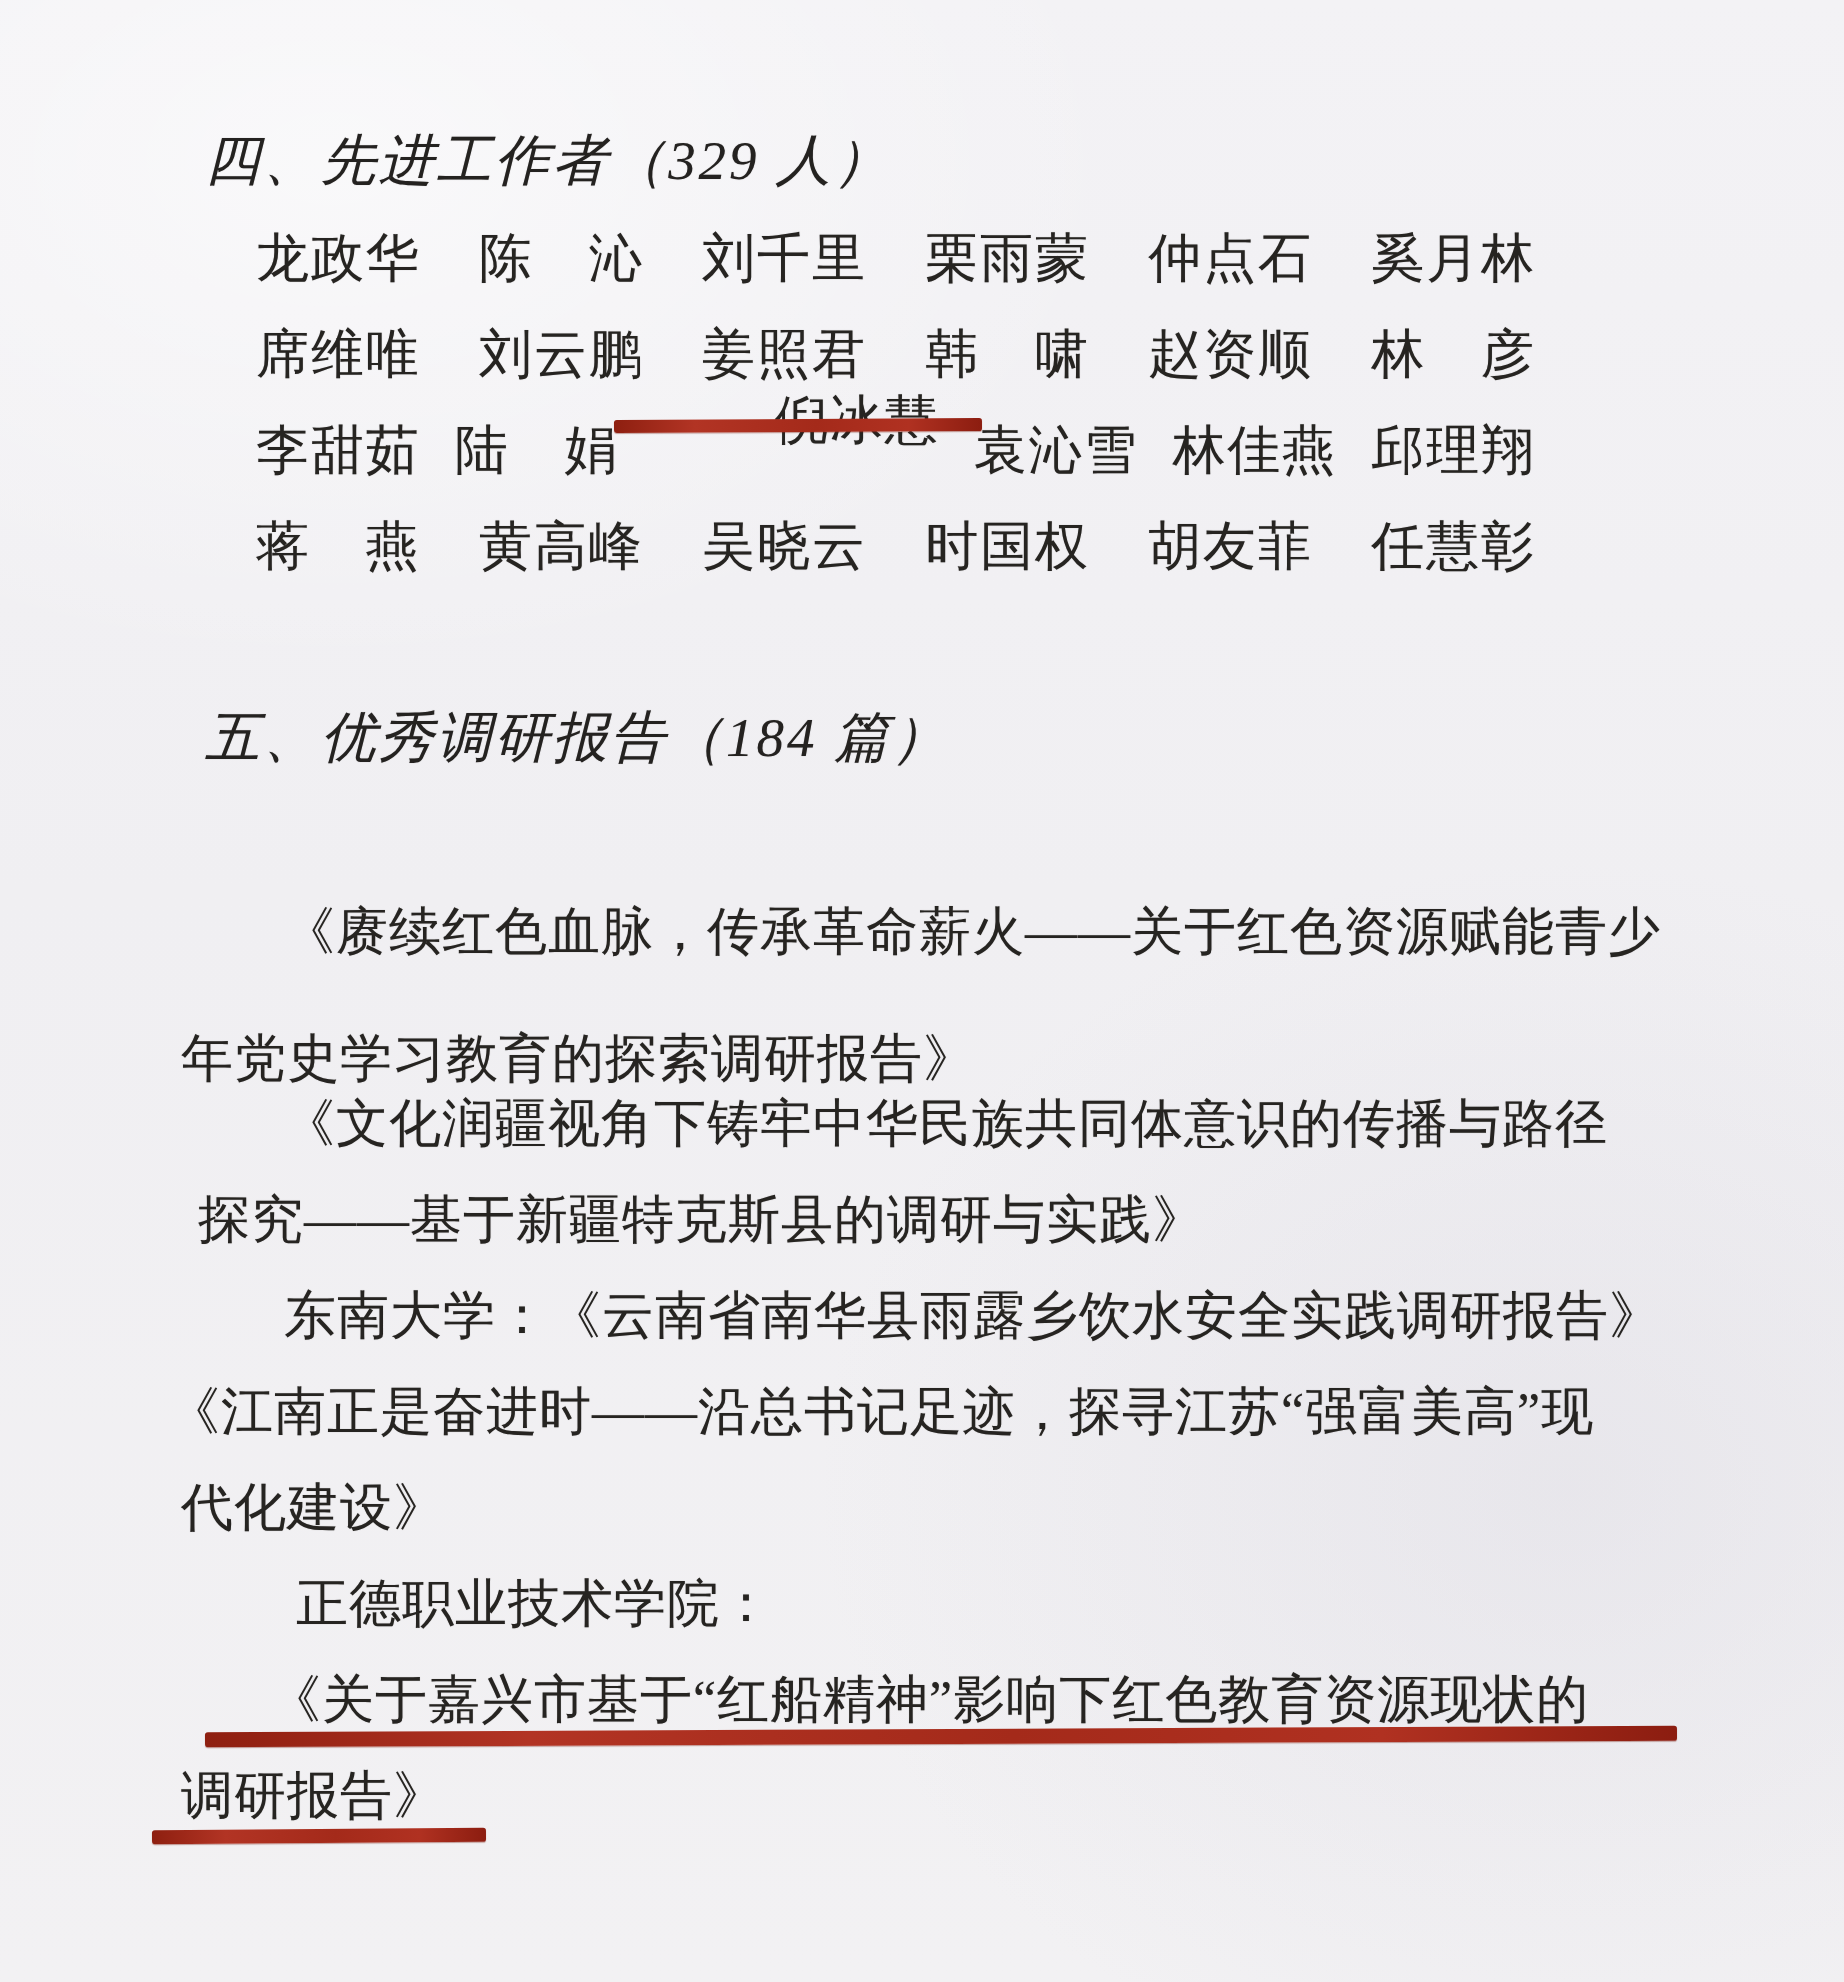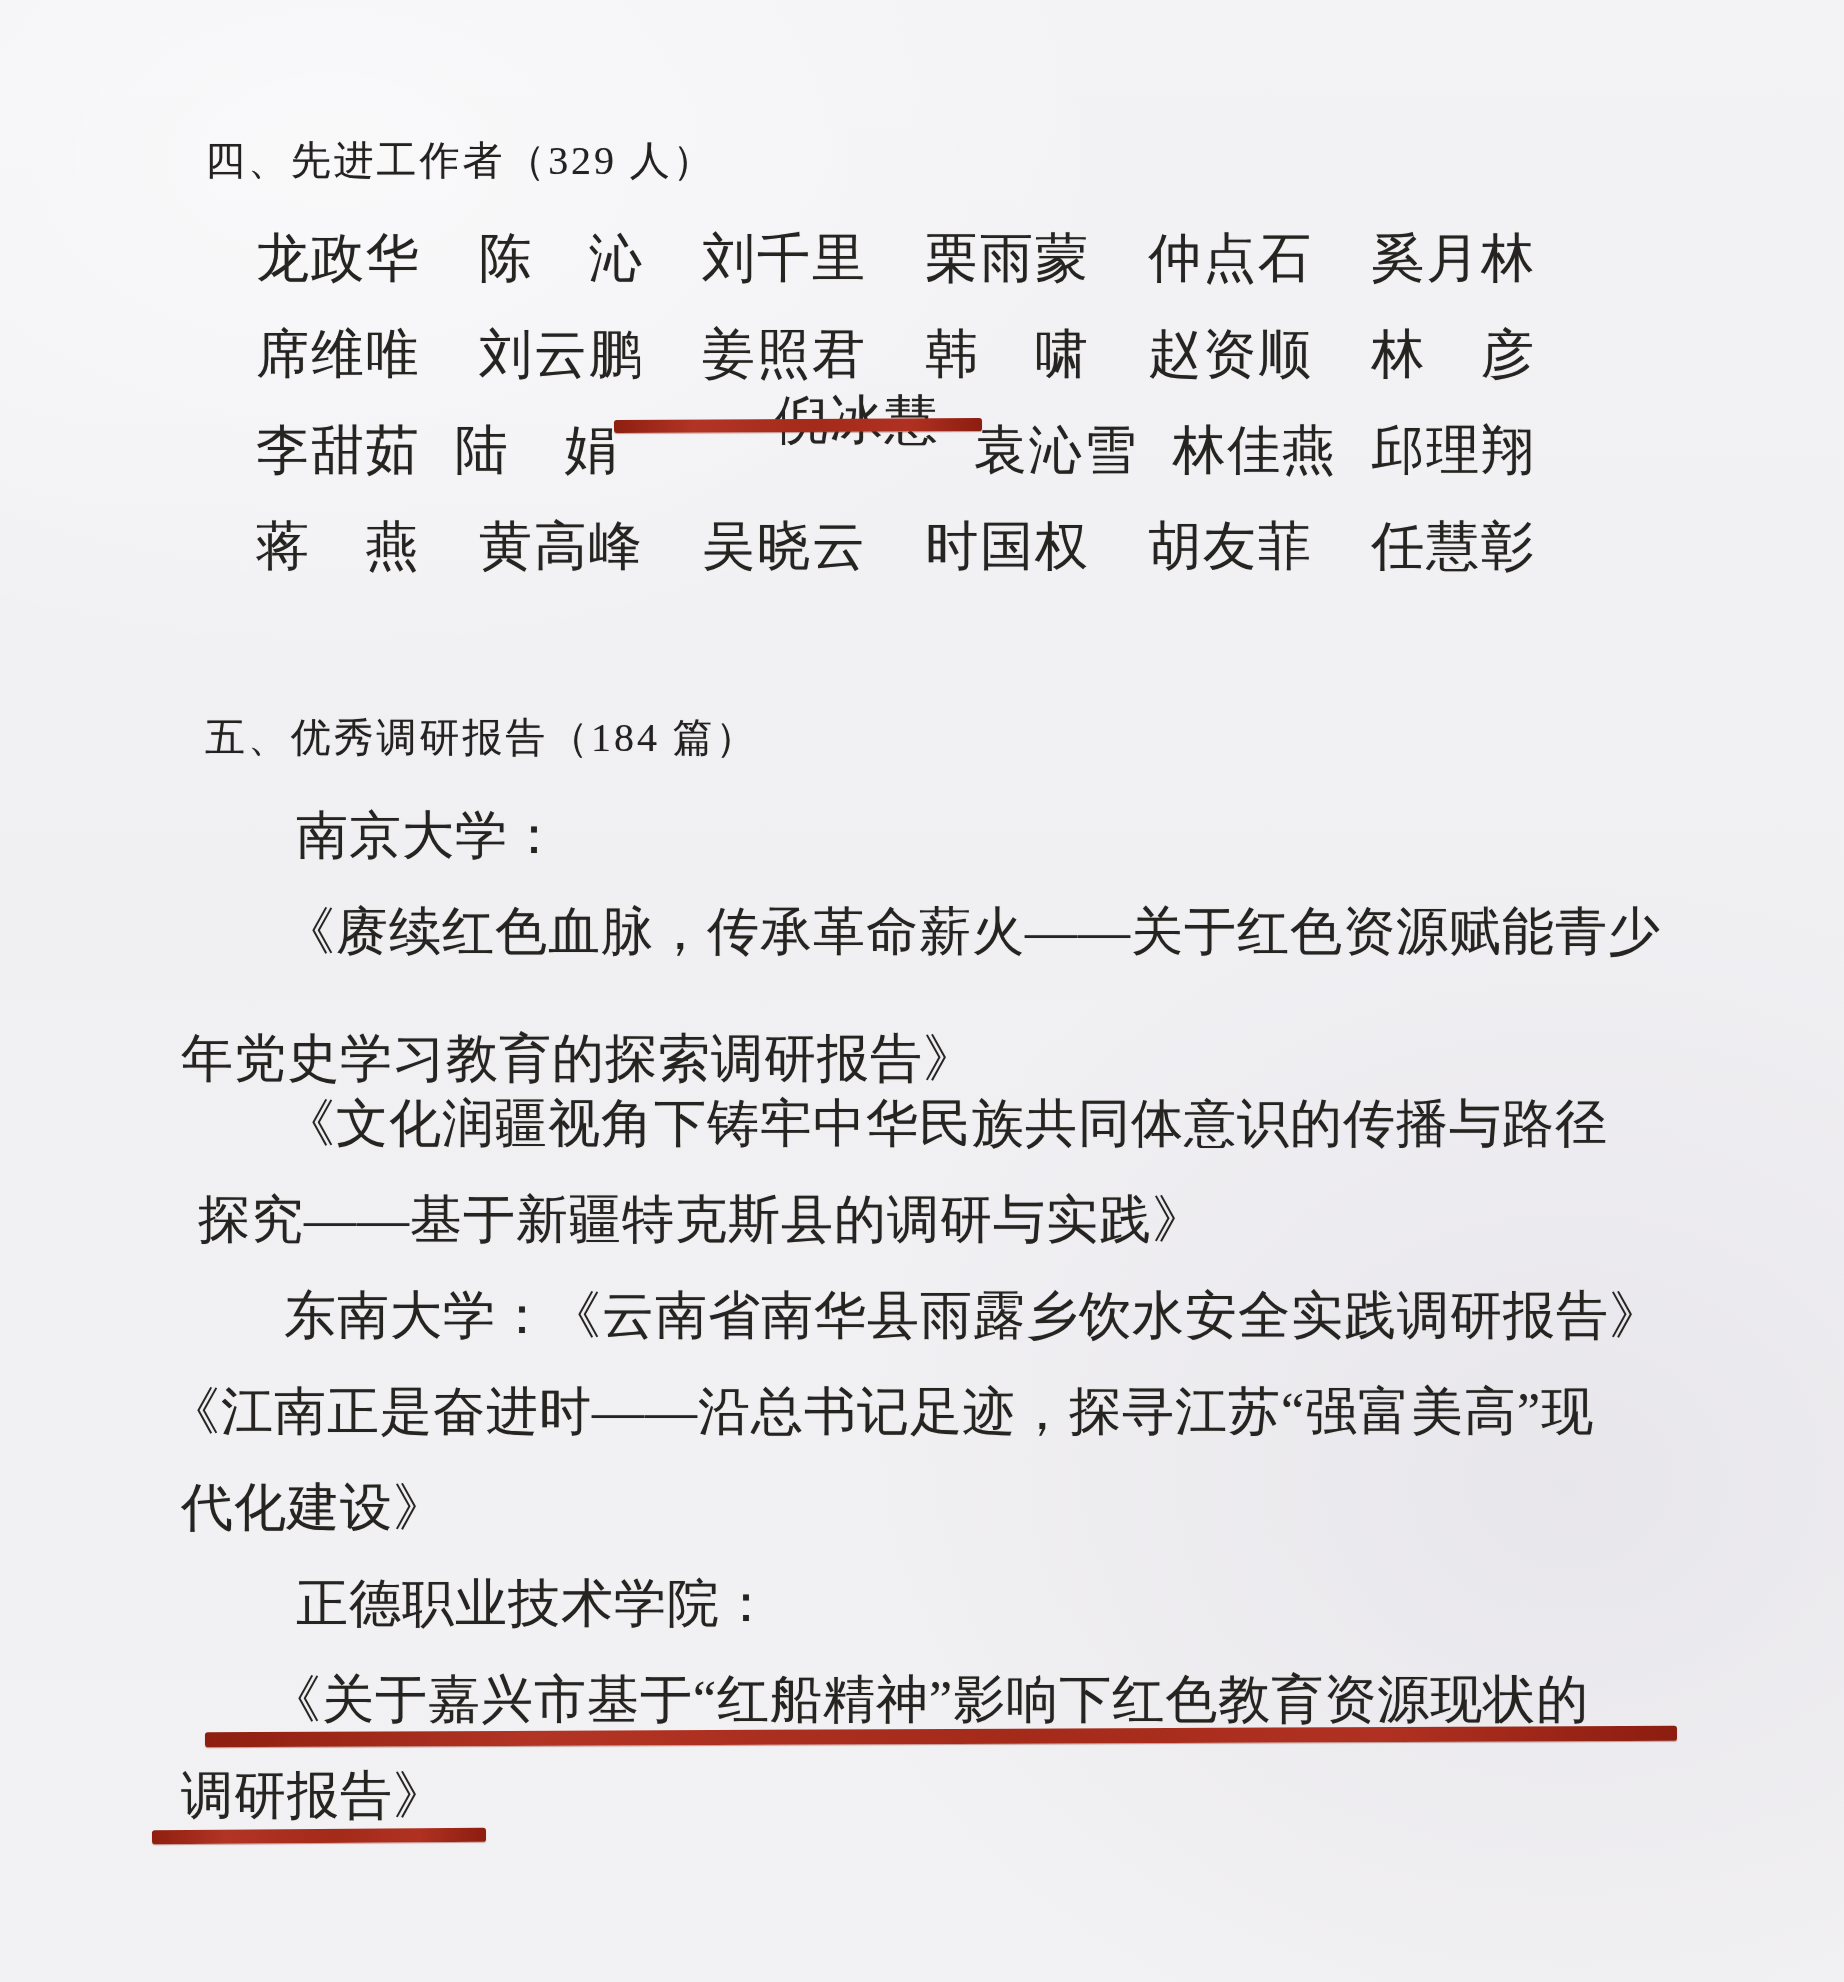--- a/index.html
+++ b/index.html
@@ -19,24 +19,25 @@
       radial-gradient(1345px 865px at 18% 8%, rgba(255,255,255,0.55), rgba(255,255,255,0) 60%),
       radial-gradient(1153px 961px at 85% 75%, rgba(214,212,222,0.35), rgba(214,212,222,0) 65%),
       linear-gradient(180deg, #f3f2f5 0%, #f0eff2 45%, #f2f1f3 100%);
     text-shadow: 0 0 1px rgba(45,42,40,0.35);
   }
 
   .heading {
     position: absolute;
     height: 96px;
     line-height: 96px;
-    font-size: 40px;
+    font-size: 55px;
     letter-spacing: 2.9px;
     white-space: nowrap;
     color: #242220;
+    font-style: italic;
   }
 
   .name-grid {
     position: absolute;
     top: 211px;
     left: 256px;
     width: 1280px;
   }
   .name-row {
     display: flex;
@@ -129,21 +130,20 @@
       <span class="name">黄高峰</span>
       <span class="name">吴晓云</span>
       <span class="name">时国权</span>
       <span class="name">胡友菲</span>
       <span class="name">任慧彰</span>
     </div>
   </div>
 
   <div class="heading l-h5">五、优秀调研报告（184 篇）</div>
 
-  <div class="line l-0">南京大学：</div>
   <div class="line l-1">《赓续红色血脉，传承革命薪火——关于红色资源赋能青少</div>
   <div class="line l-2">年党史学习教育的探索调研报告》</div>
   <div class="line l-3">《文化润疆视角下铸牢中华民族共同体意识的传播与路径</div>
   <div class="line l-4">探究——基于新疆特克斯县的调研与实践》</div>
   <div class="line l-5">东南大学：《云南省南华县雨露乡饮水安全实践调研报告》</div>
   <div class="line l-6">《江南正是奋进时——沿总书记足迹，探寻江苏“强富美高”现</div>
   <div class="line l-7">代化建设》</div>
   <div class="line l-8">正德职业技术学院：</div>
 
   <div class="line l-9">

